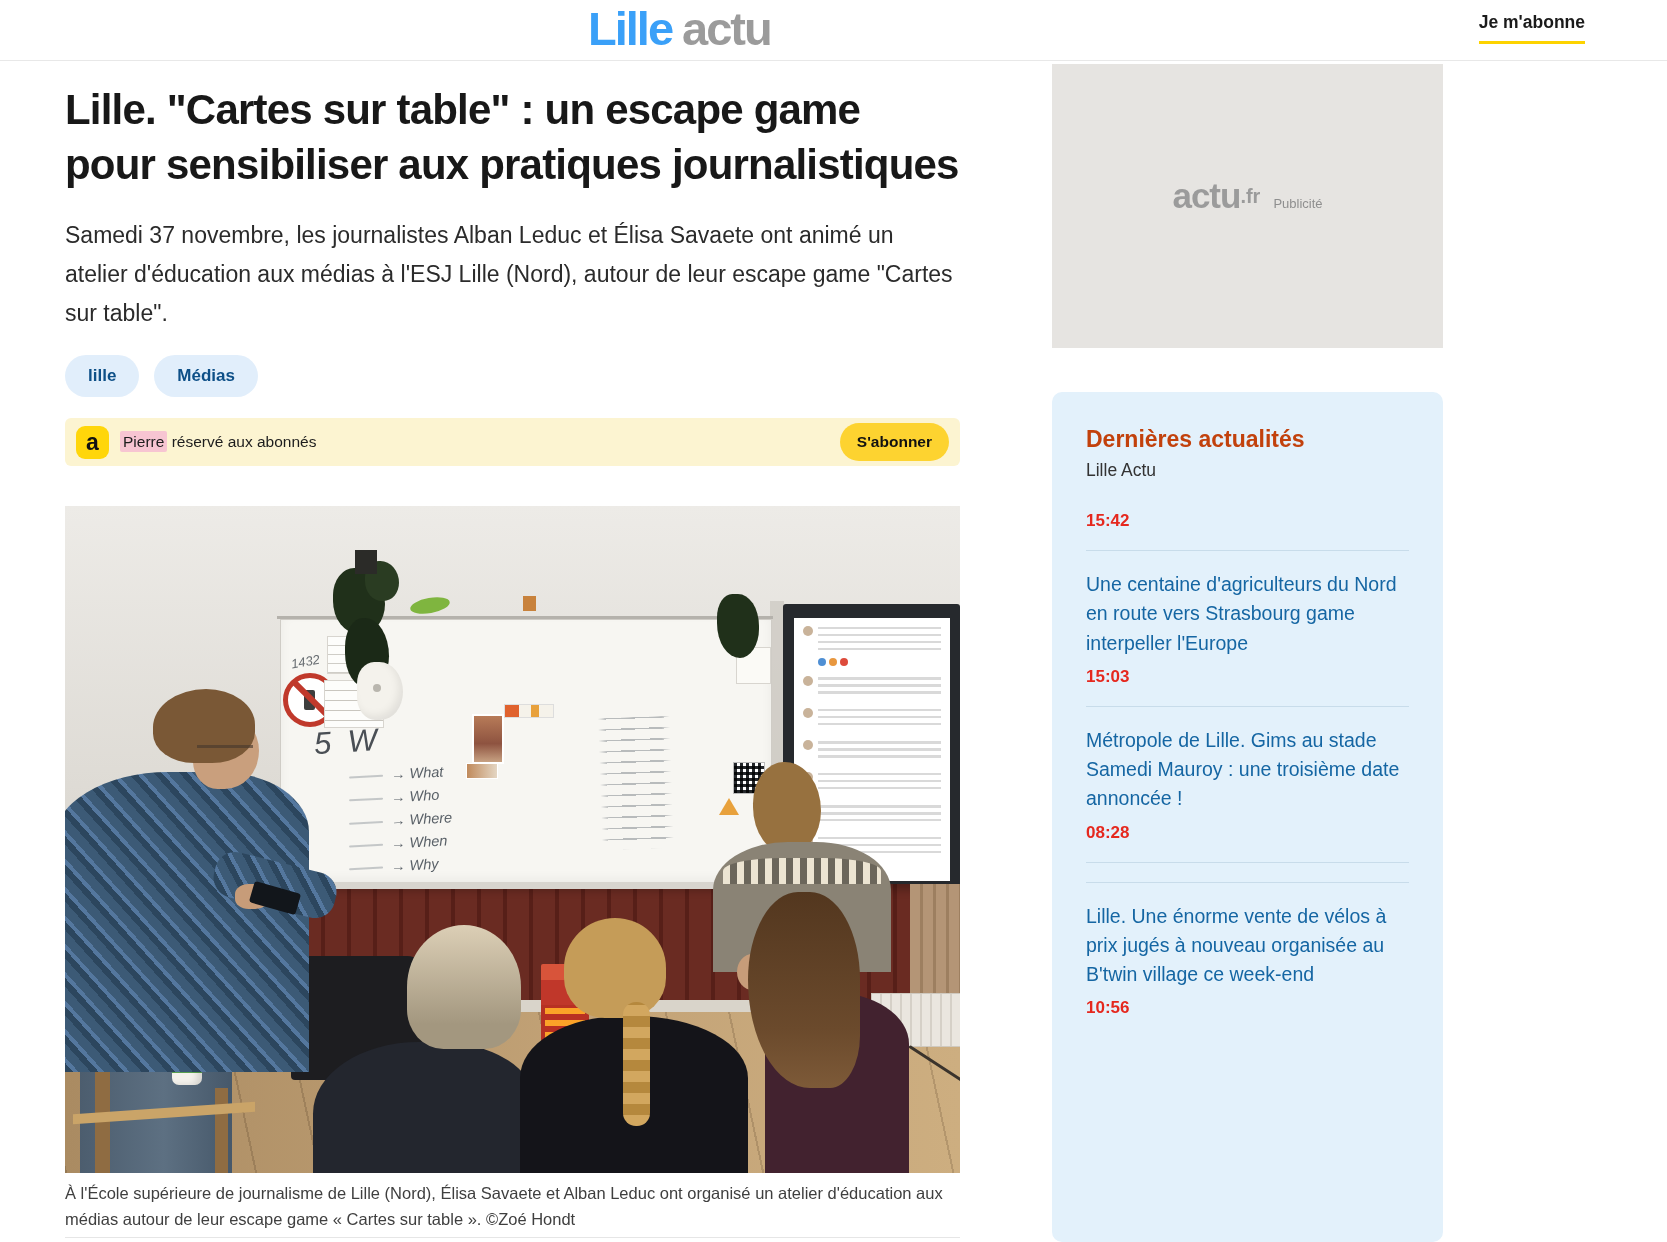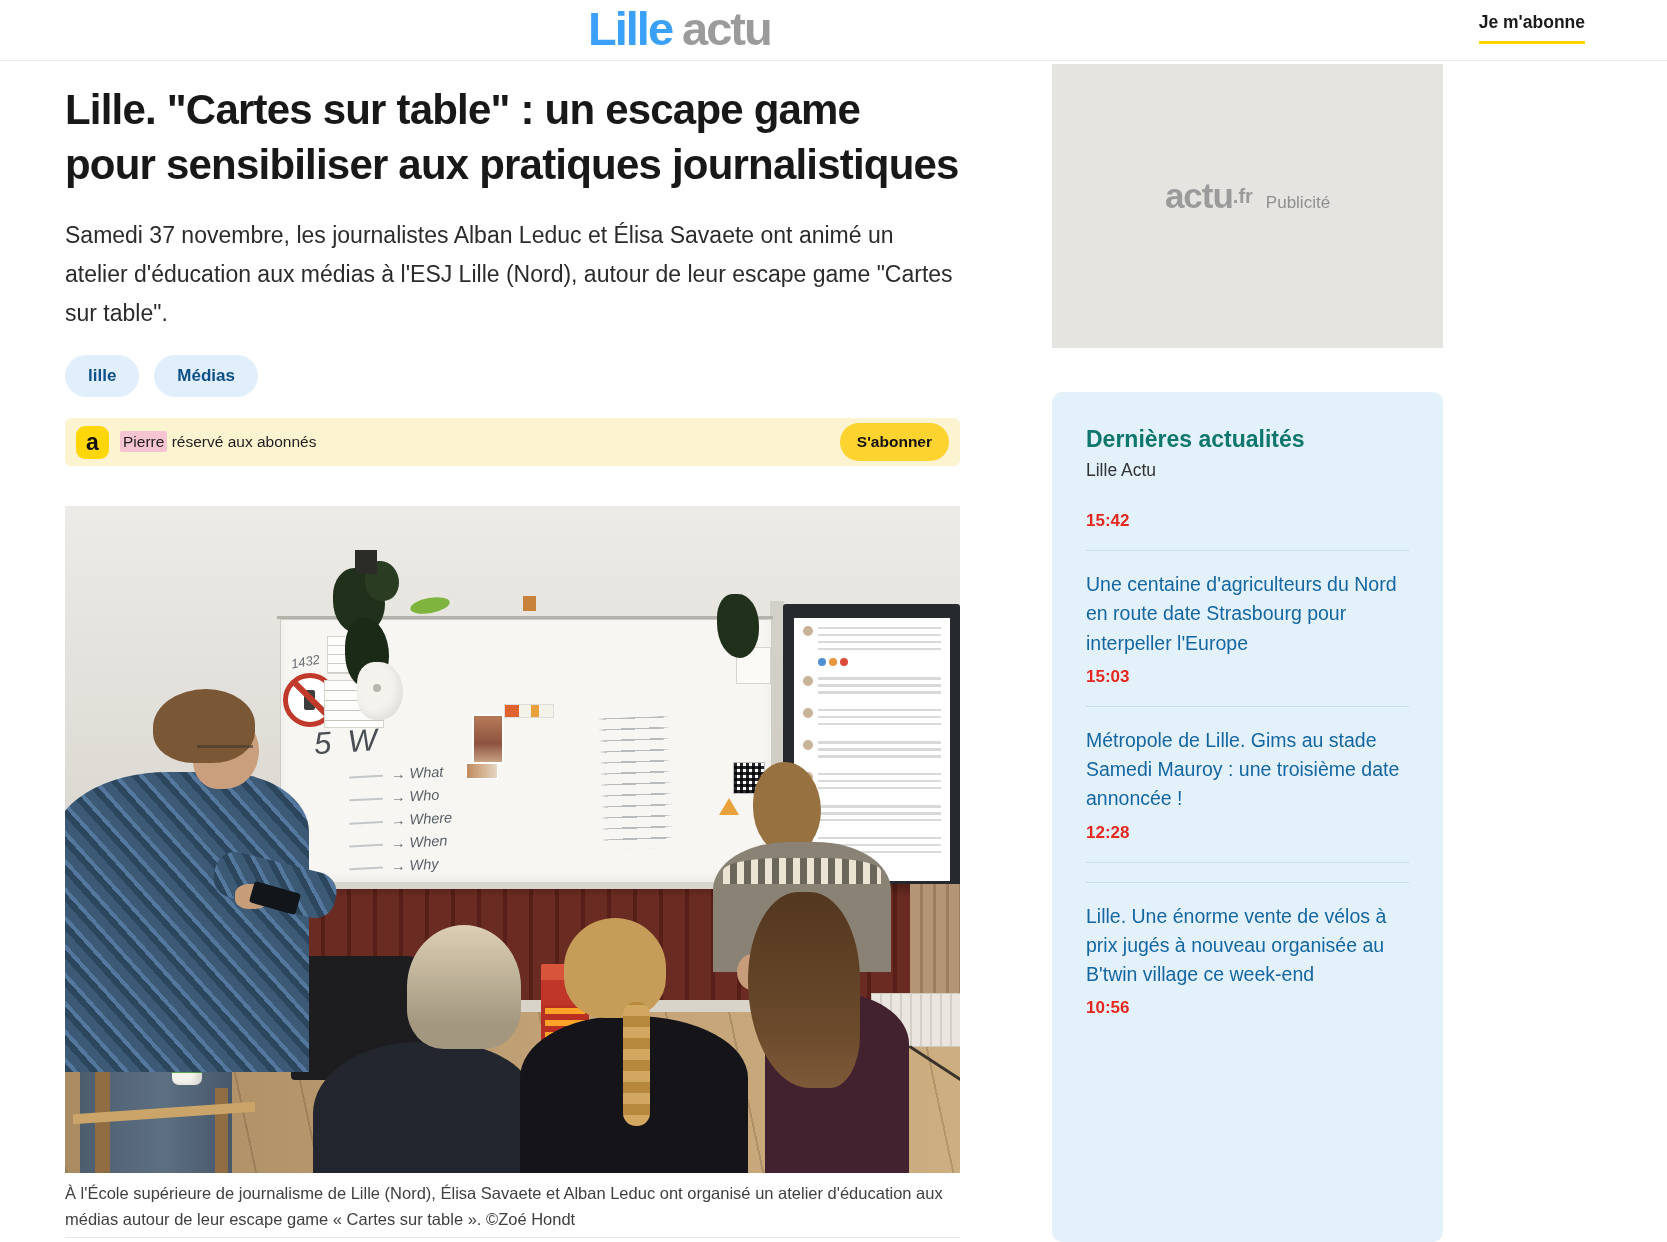--- a/index.html
+++ b/index.html
@@ -129,24 +129,24 @@
   .c-hand{left:672px;top:448px;width:31px;height:36px;background:#c79c79;border-radius:50%;z-index:8;}
   .c-body{left:700px;top:486px;width:144px;height:181px;background:#42222f;border-radius:38% 55% 0 0/52px;z-index:8;}
   .c-hair{left:683px;top:386px;width:112px;height:196px;z-index:9;border-radius:50% 50% 30% 62%;
       background:linear-gradient(180deg,#53371f,#6b4a2c 70%,#7d5a38);}
 
   
   .ad-box{position:absolute;left:1052px;top:64px;width:391px;height:284px;background:#e6e4e1;
       display:flex;align-items:center;justify-content:center;padding-bottom:20px;box-sizing:border-box;}
   .ad-brand{font-size:35px;font-weight:700;color:#9b9b9b;letter-spacing:-1px;}
   .ad-suffix{font-size:20px;font-weight:700;color:#9b9b9b;}
-  .ad-label{font-size:17px;color:#8f8f8f;margin-left:13px;position:relative;top:7px;}
+  .ad-label{font-size:13px;color:#8f8f8f;margin-left:13px;position:relative;top:7px;}
   .latest-card{position:absolute;left:1052px;top:392px;width:391px;height:850px;background:#e3f1fb;border-radius:10px;
       padding:34px 34px 0 34px;box-sizing:border-box;}
-  .latest-title{font-size:23px;font-weight:700;color:#0f766e;}
+  .latest-title{font-size:23px;font-weight:700;color:#c2410c;}
   .latest-subtitle{font-size:17.5px;color:#333;margin-top:7px;}
   .news-list{margin-top:30px;}
   .news-link{font-size:19.5px;line-height:1.5;color:#1566a3;font-weight:500;cursor:pointer;}
   .news-badge{display:inline-flex;width:21px;height:21px;border-radius:5px;background:#ffd60a;color:#111;
       font-size:15px;font-weight:700;align-items:center;justify-content:center;margin-right:7px;vertical-align:-3px;}
   .news-time{margin-top:9px;font-size:17px;font-weight:700;color:#e5281e;}
   .news-divider{height:1px;background:#c8dcea;margin:19px 0;}
 </style>
 </head>
 <body>
@@ -297,27 +297,27 @@
 
 <div class="latest-card">
   <div class="latest-title">Dernières actualités</div>
   <div class="latest-subtitle">Lille Actu</div>
   <div class="news-list">
     <div class="news-item">
       <div class="news-time">15:42</div>
     </div>
     <div class="news-divider"></div>
     <div class="news-item">
-      <div class="news-link">Une centaine d'agriculteurs du Nord en route date Strasbourg pour interpeller l'Europe</div>
+      <div class="news-link">Une centaine d'agriculteurs du Nord en route vers Strasbourg game interpeller l'Europe</div>
       <div class="news-time">15:03</div>
     </div>
     <div class="news-divider"></div>
     <div class="news-item">
       <div class="news-link">Métropole de Lille. Gims au stade Samedi Mauroy : une troisième date annoncée !</div>
-      <div class="news-time">12:28</div>
+      <div class="news-time">08:28</div>
     </div>
     <div class="news-divider"></div>
     <div class="news-divider"></div>
     <div class="news-item">
       <div class="news-link">Lille. Une énorme vente de vélos à prix jugés à nouveau organisée au B'twin village ce week-end</div>
       <div class="news-time">10:56</div>
     </div>
   </div>
 </div>
 

